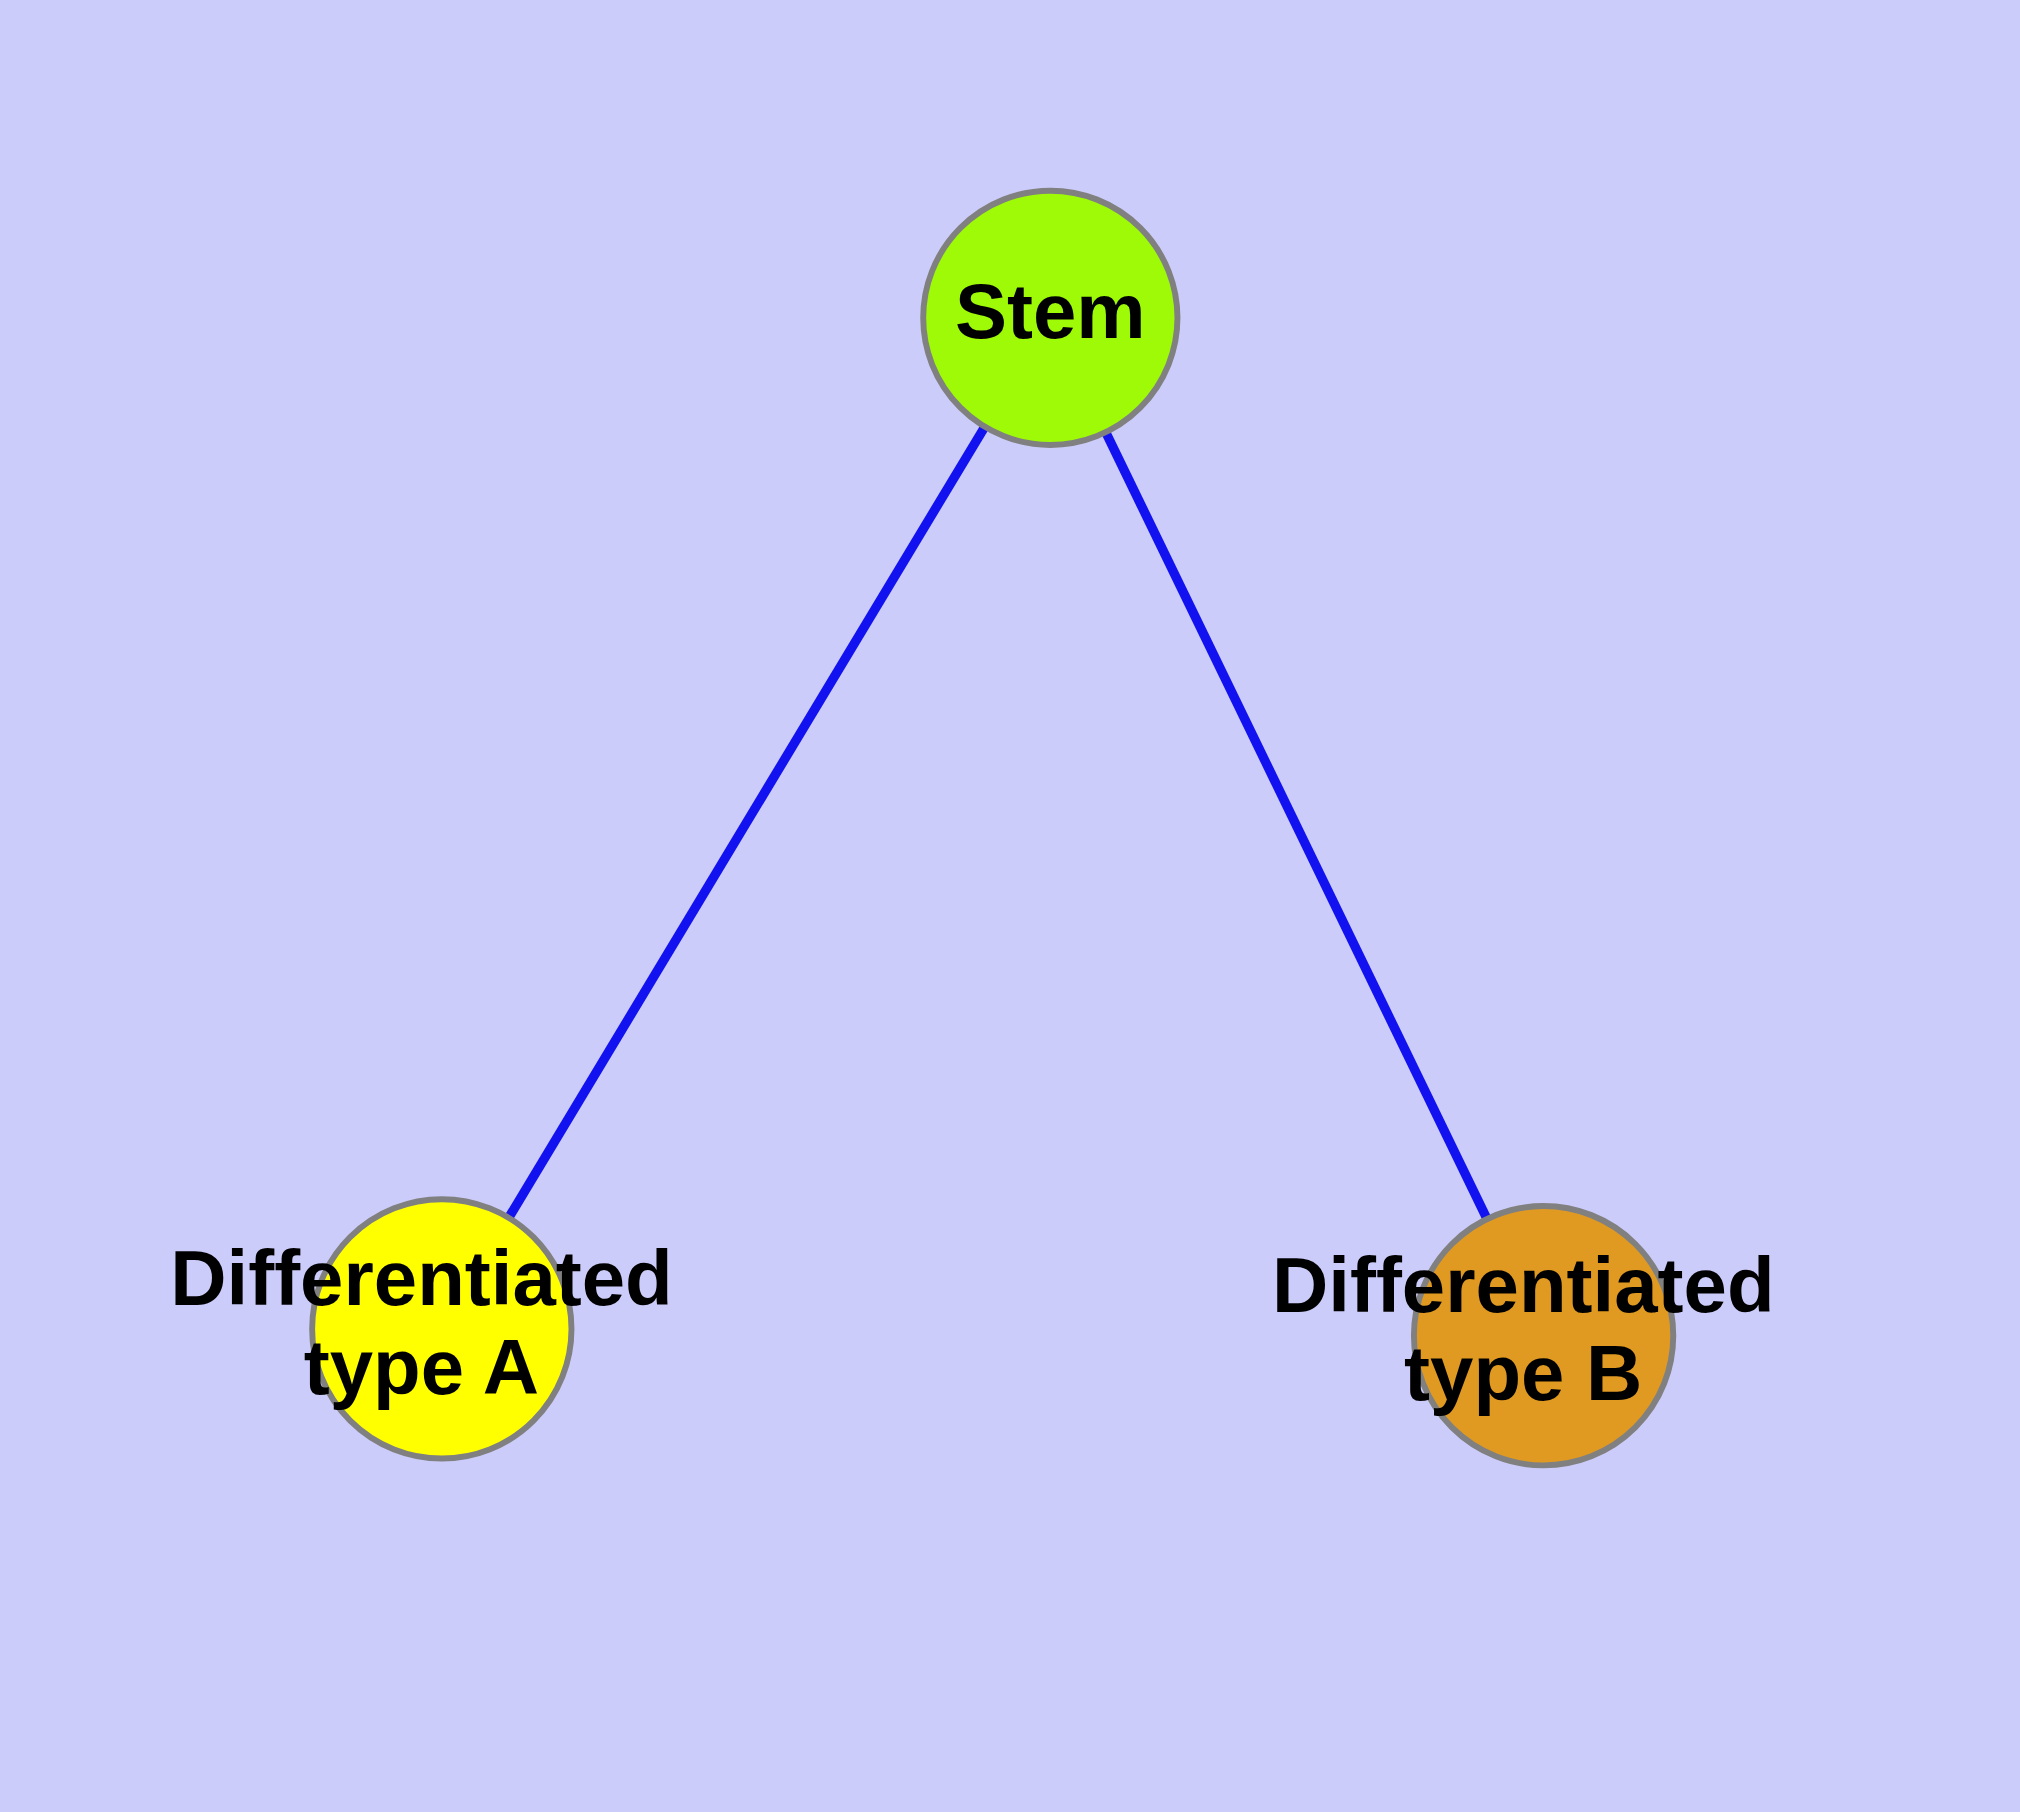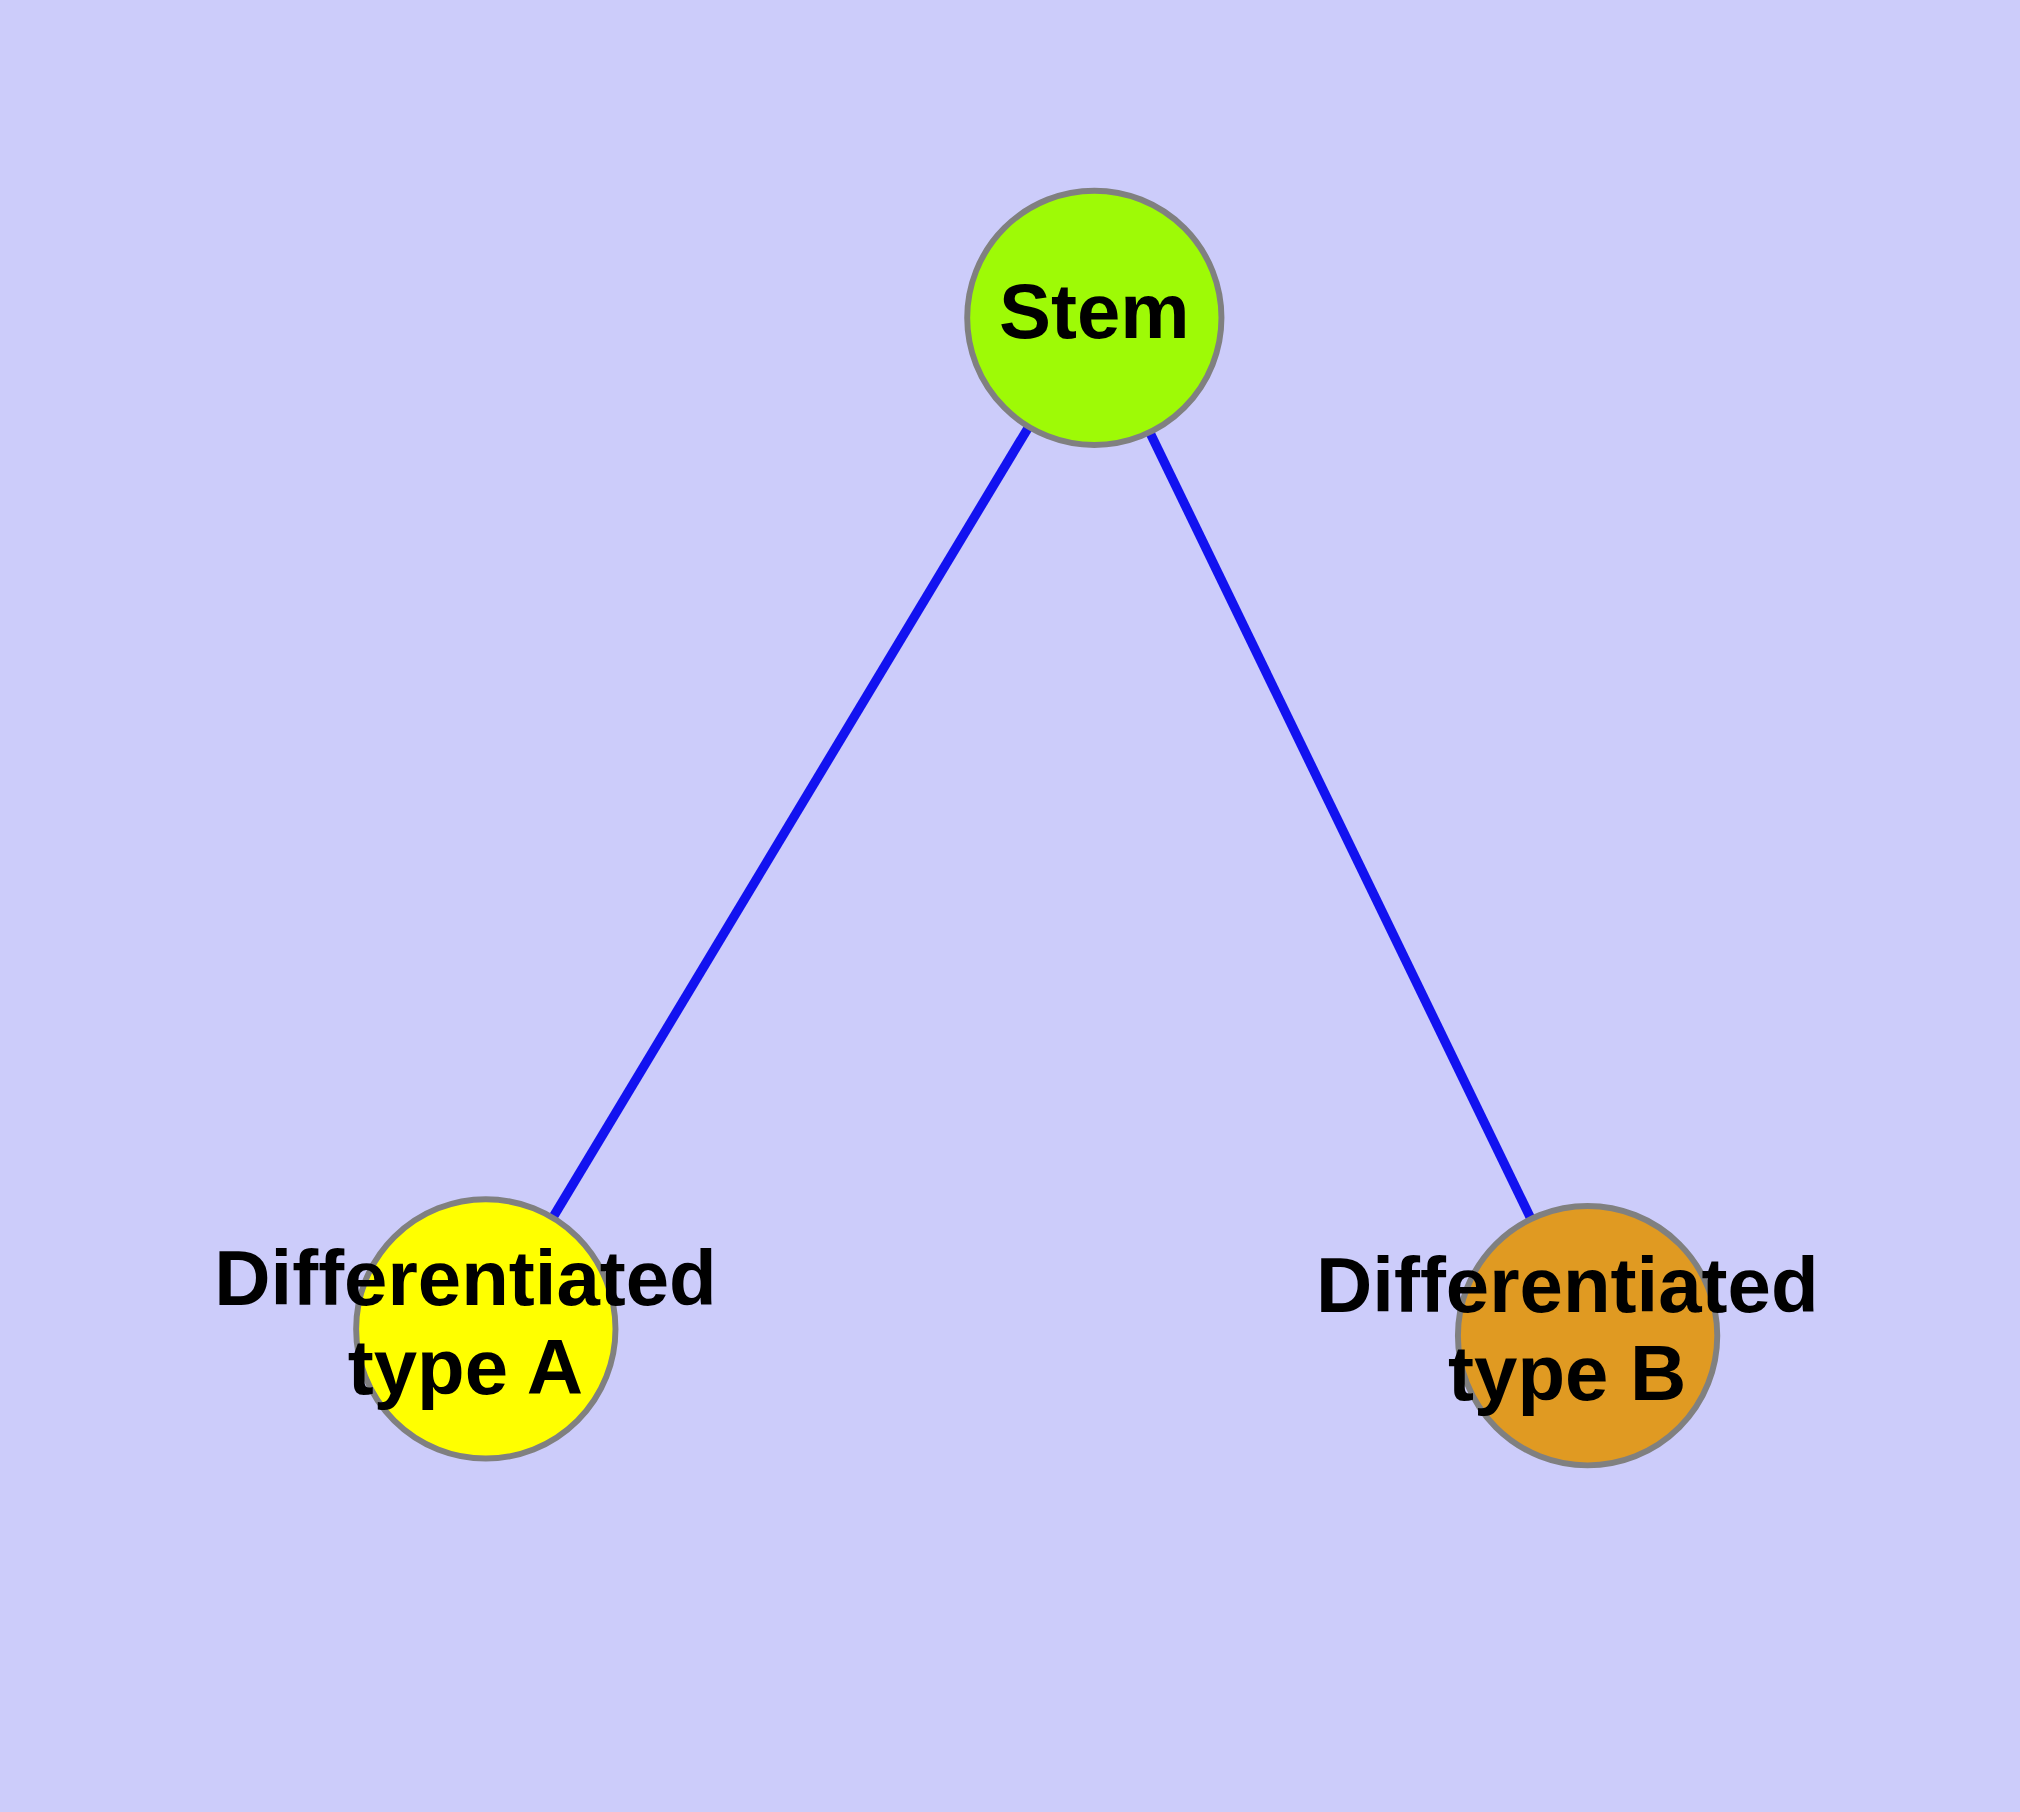--- a/index.html
+++ b/index.html
@@ -25,21 +25,21 @@
     font-family: "Liberation Sans", sans-serif;
     font-weight: bold;
     font-size: 92px;
     fill: #000000;
     dominant-baseline: middle;
   }
 </style>
 </head>
 <body style="background: rgb(204, 204, 250);">
 
-<div id="stage" style="width: 1791px; height: 1812px; background: rgb(204, 204, 250); margin-left: 44px;">
+<div id="stage" style="width: 1791px; height: 1812px; background: rgb(204, 204, 250);">
   <svg id="graph-svg" viewBox="0 0 2384 2138" preserveAspectRatio="xMidYMid meet" style="width: 2021px; height: 1812px;">
 
     <rect id="bg-rect" x="0" y="0" width="2384" height="2138" fill="#ccccfa"></rect>
 
     <g id="edge-layer">
         <line x1="1162.6827560704264" y1="501.80567132030797" x2="598.8642150903081" y2="1438.6239434502263" stroke="#1212f0" stroke-width="11" stroke-linecap="butt"></line>
         <line x1="1303.5412690187825" y1="508.1856771332607" x2="1755.1504620146206" y2="1440.114613195119" stroke="#1212f0" stroke-width="11" stroke-linecap="butt"></line>
       </g>
     <g id="node-layer">
         <g>

